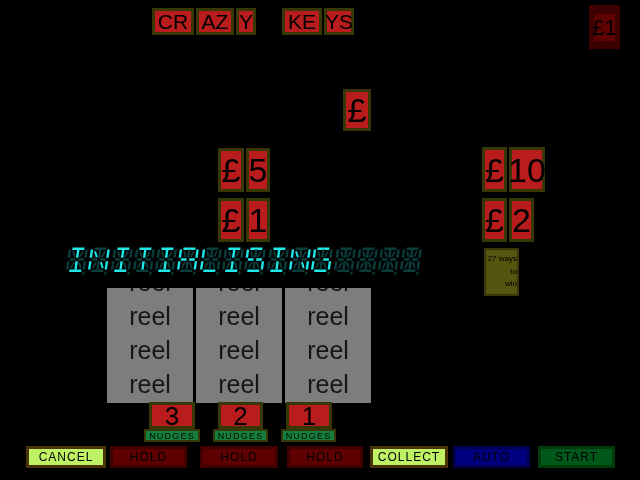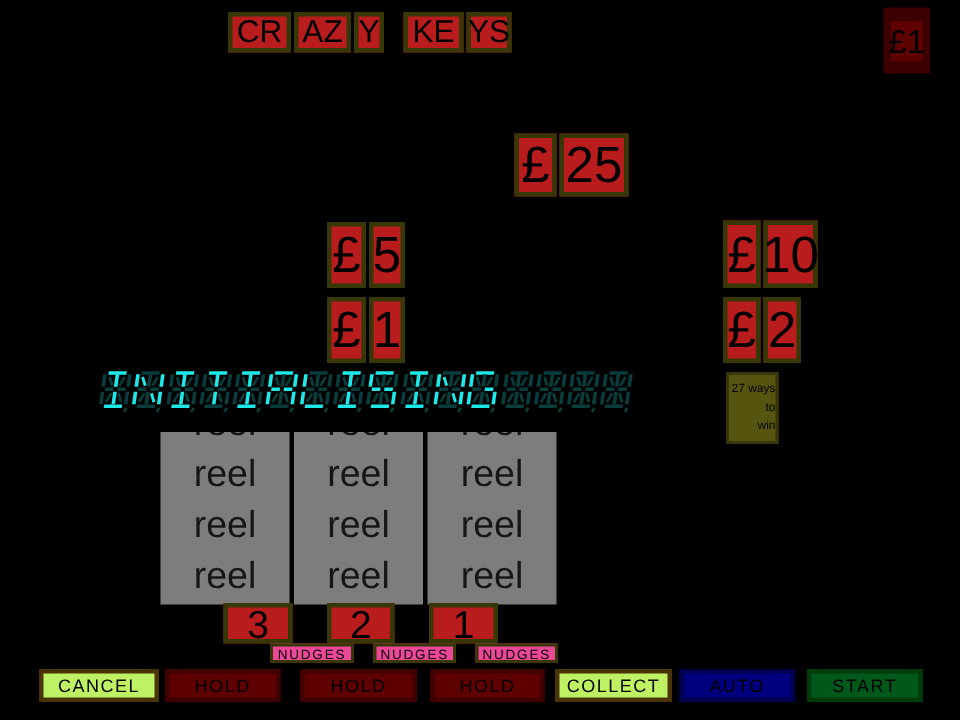--- a/index.html
+++ b/index.html
@@ -18,23 +18,23 @@
   #ways-box{position:absolute;left:484px;top:248px;width:35px;height:48px;background:#55550f;
             border:2px solid #373708;box-sizing:border-box;color:#000;
             display:flex;flex-direction:column;align-items:flex-end;justify-content:center;
             font-size:8px;line-height:1.6;text-align:center;white-space:nowrap;}
   #led-display{position:absolute;left:66px;top:247px;display:flex;gap:2px;}
   .led-cell{width:20.3px;height:26px;}
   .led-cell svg{overflow:visible;}
   .reel{position:absolute;top:288px;width:86px;height:115px;background:#7d7d7d;overflow:hidden;}
   .reel-strip{margin-top:-23px;text-align:center;font-size:25px;line-height:34px;color:#161616;}
   .nudge-count{height:27px;font-size:26px;}
-  .nudge-label{position:absolute;background:#ec4899;border:2px solid #373708;box-sizing:border-box;
+  .nudge-label{position:absolute;background:#15803d;border:2px solid #373708;box-sizing:border-box;
                height:13px;display:flex;align-items:center;justify-content:center;
-               font-size:9px;letter-spacing:1.2px;color:#000;margin-left:36px;}
+               font-size:9px;letter-spacing:1.2px;color:#000;}
   .btn{position:absolute;top:446px;height:22px;box-sizing:border-box;border-style:solid;border-width:3px;
        display:flex;align-items:center;justify-content:center;
        font-size:12px;letter-spacing:1px;color:#000;}
   .btn-brown{background:#bef264;border-color:#4a3406;}
   .btn-red{background:#5e0000;border-color:#400000;}
   .btn-blue{background:#00007e;border-color:#00004e;text-align:center;}
   .btn-green{background:#00591a;border-color:#003c0a;}
 </style>
 </head>
 <body>
@@ -352,27 +352,26 @@
           <line x1="19" y1="24.8" x2="17.8" y2="27.6" stroke-width="1.9" stroke="#0a3c3c"></line>
         </g>
       </svg></div>
   </div>
 
 <div class="cellgroup" style="left: 152px; top: 8px;">
     <div class="lampcell titlecell" style="width: 42px;">CR</div>
     <div class="lampcell titlecell" style="width: 38px;">AZ</div>
     <div class="lampcell titlecell" style="width: 20px;">Y</div>
   </div>
-<div class="cellgroup" style="left: 269px; top: 8px;">
+<div class="cellgroup" style="left: 282px; top: 8px;">
     <div class="lampcell titlecell" style="width: 40px;">KE</div>
     <div class="lampcell titlecell" style="width: 30px;">YS</div>
   </div>
 <div class="cellgroup" style="left: 343px; top: 89px;">
     <div class="lampcell valuecell" style="width: 28px; height: 42px;">£</div>
-    <div class="lampcell valuecell" style="width: 46px; height: 42px;">25</div>
   </div>
 <div class="cellgroup" style="left: 218px; top: 148px;">
     <div class="lampcell valuecell" style="width: 26px; height: 44px;">£</div>
     <div class="lampcell valuecell" style="width: 24px; height: 44px;">5</div>
   </div>
 <div class="cellgroup" style="left: 218px; top: 198px;">
     <div class="lampcell valuecell" style="width: 26px; height: 44px;">£</div>
     <div class="lampcell valuecell" style="width: 24px; height: 44px;">1</div>
   </div>
 <div class="cellgroup" style="left: 482px; top: 147px;">

